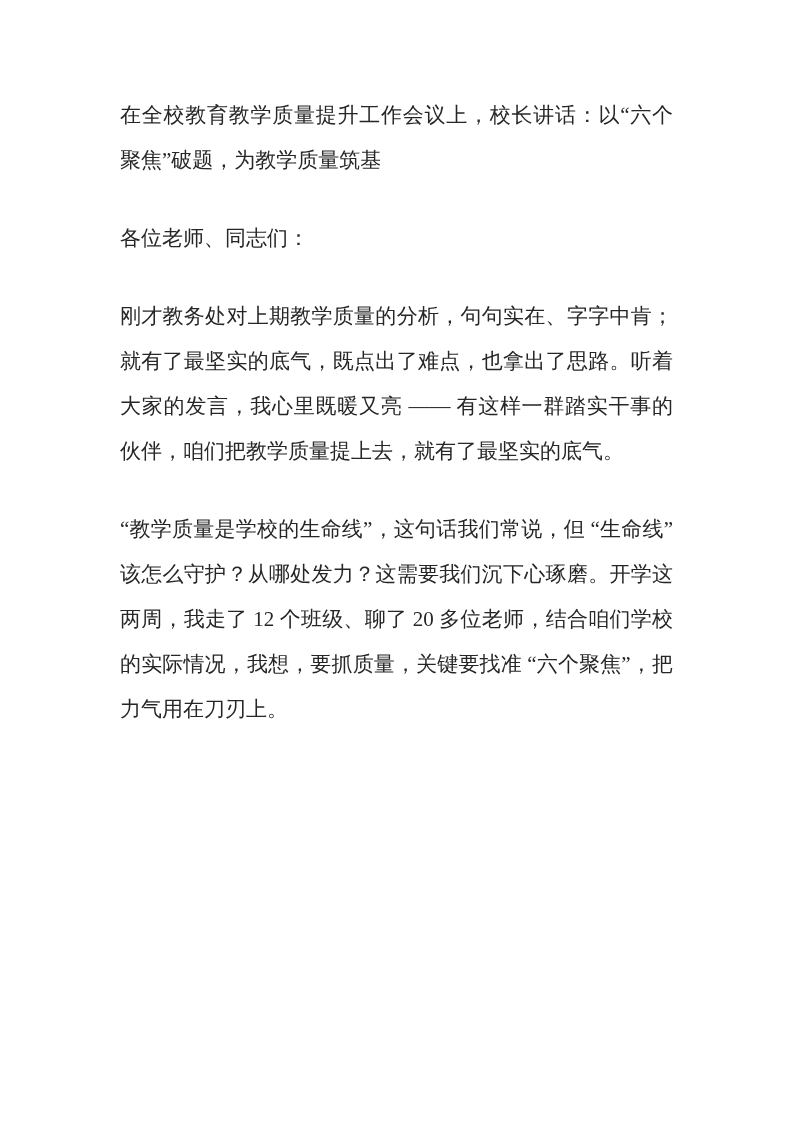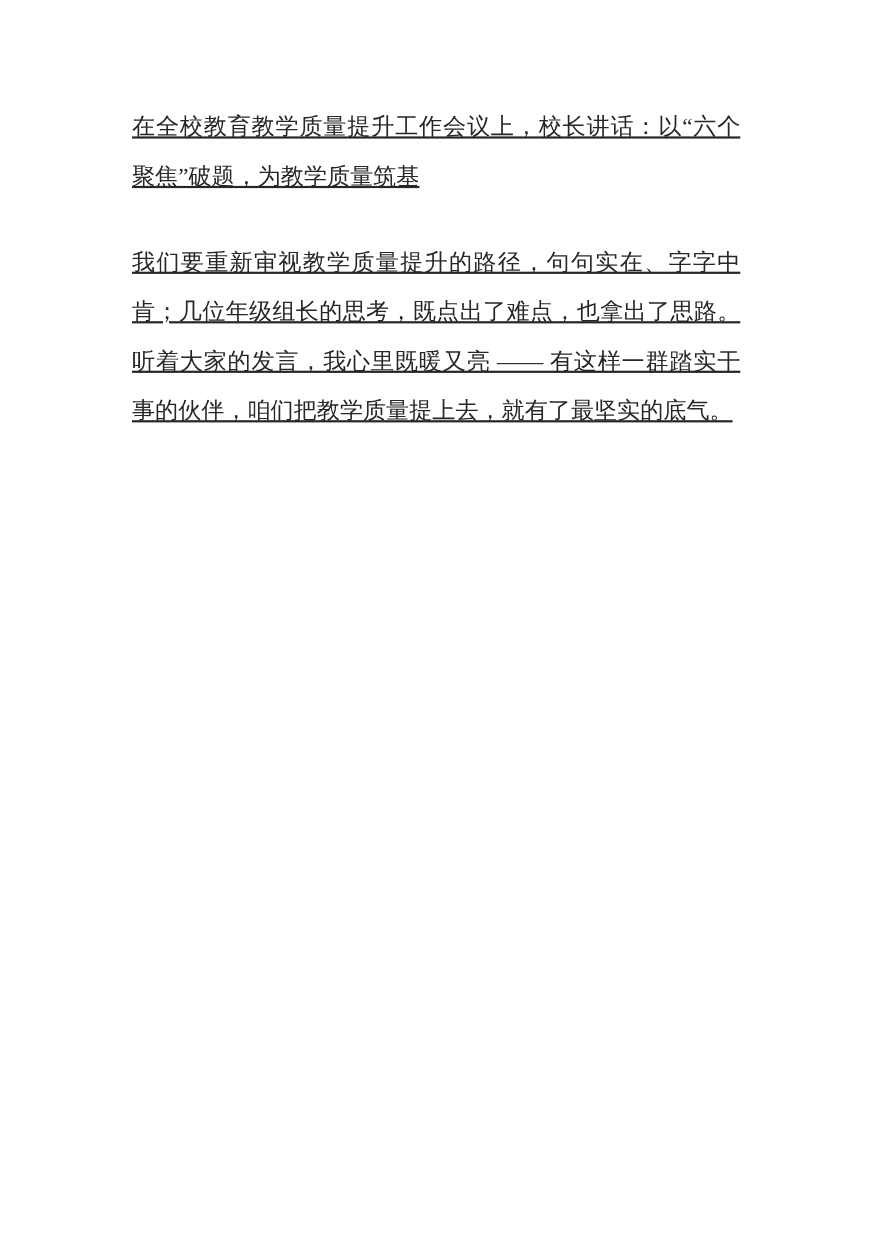--- a/index.html
+++ b/index.html
@@ -12,31 +12,32 @@
     width: 793px;
     height: 1122px;
     box-sizing: border-box;
     background: #ffffff;
     padding: 93px 120px 0 120px;
     overflow: hidden;
     font-family: "Liberation Serif", "DejaVu Serif", serif;
     font-size: 21px;
     line-height: 45px;
     color: #262626;
-    text-decoration: underline;
   }
   .para {
     margin: 0 0 33px 0;
     text-align: justify;
     text-justify: inter-ideograph;
     word-break: break-all;
   }
   .para:last-child {
     margin-bottom: 0;
   }
 </style>
 </head>
 <body>
 
 <div class="page">
   <p class="para">在全校教育教学质量提升工作会议上，校长讲话：以“六个聚焦”破题，为教学质量筑基</p>
-  <p class="para">我们要重新审视教学质量提升的路径，句句实在、字字中肯；几位年级组长的思考，既点出了难点，也拿出了思路。听着大家的发言，我心里既暖又亮 —— 有这样一群踏实干事的伙伴，咱们把教学质量提上去，就有了最坚实的底气。</p>
+  <p class="para">各位老师、同志们：</p>
+  <p class="para">刚才教务处对上期教学质量的分析，句句实在、字字中肯；就有了最坚实的底气，既点出了难点，也拿出了思路。听着大家的发言，我心里既暖又亮 —— 有这样一群踏实干事的伙伴，咱们把教学质量提上去，就有了最坚实的底气。</p>
+  <p class="para">“教学质量是学校的生命线”，这句话我们常说，但 “生命线” 该怎么守护？从哪处发力？这需要我们沉下心琢磨。开学这两周，我走了 12 个班级、聊了 20 多位老师，结合咱们学校的实际情况，我想，要抓质量，关键要找准 “六个聚焦”，把力气用在刀刃上。</p>
 </div>
 
 </body></html>

